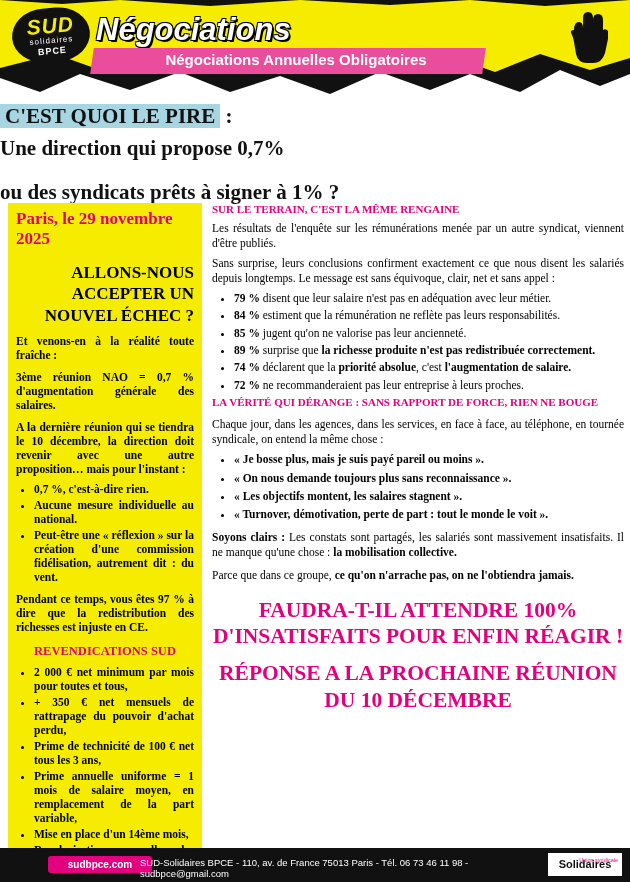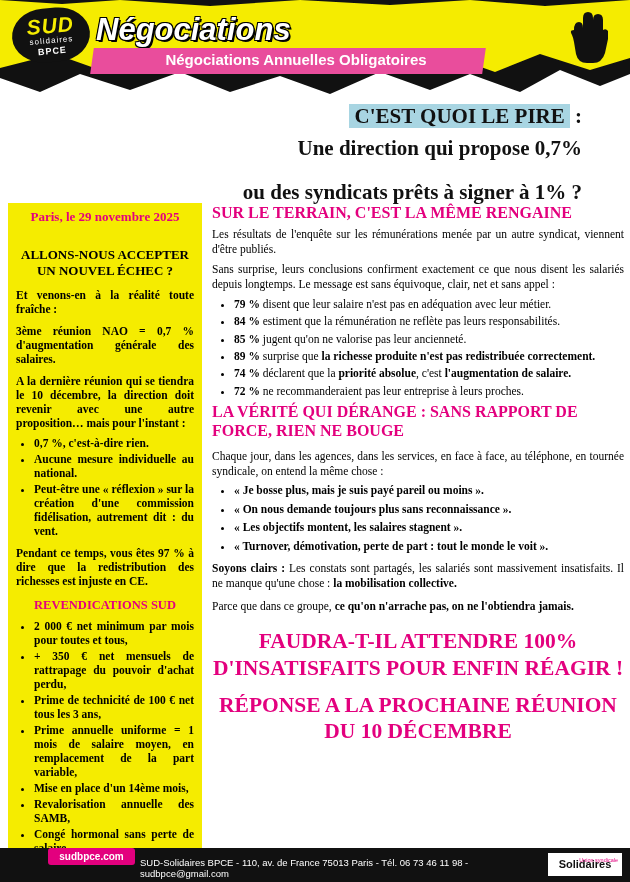--- a/index.html
+++ b/index.html
@@ -53,56 +53,56 @@
   }
   .hdr-sub{
     position:absolute;left:100px;top:51px;width:392px;
     font-family:"Liberation Sans",sans-serif;
     font-weight:bold;font-size:15px;color:#ffffff;text-align:center;
   }
   .fist{
     position:absolute;right:22px;top:4px;width:42px;height:62px;
   }
   
-  .title-block{position:absolute;left:0;top:104px;width:582px;text-align:right;}
+  .title-block{position:absolute;left:0;top:104px;width:582px;text-align:left;}
   .t-line1{font-family:"Liberation Serif",serif;font-weight:bold;font-size:21px;color:#111;}
   .t-hl{background:#a8d5e2;padding:0 5px;}
   .t-line2{font-family:"Liberation Serif",serif;font-weight:bold;font-size:21px;color:#111;margin-top:7px;}
   .t-line3{font-family:"Liberation Serif",serif;font-weight:bold;font-size:21px;color:#111;margin-top:19px;}
   
   .leftcol{
     position:absolute;left:8px;top:203px;width:194px;height:645px;
     background:#f5ec00;padding:6px 8px;box-sizing:border-box;
   }
-  .lc-date{color:#e3007e;font-family:"Liberation Serif",serif;font-weight:bold;font-size:13px;text-align:center;}
-  .lc-h1{text-align:center;font-weight:bold;font-size:13px;margin-top:22px;line-height:1.25;}
+  .lc-date{color:#e3007e;font-family:"Liberation Serif",serif;font-weight:bold;font-size:17px;}
+  .lc-h1{text-align:right;font-weight:bold;font-size:17px;margin-top:13px;line-height:1.25;}
   .lc-p{font-weight:bold;font-size:11.5px;margin-top:8px;text-align:justify;line-height:1.22;}
   .lc-ul{margin:6px 0 0 0;padding-left:18px;}
   .lc-ul li{font-weight:bold;font-size:11.5px;text-align:justify;line-height:1.22;margin-bottom:2px;}
   .lc-h2{
     text-align:center;color:#e3007e;font-weight:bold;font-size:12.5px;
     margin-top:10px;
   }
   
   .rightcol{position:absolute;left:212px;top:203px;width:412px;}
-  .r-h{color:#e3007e;font-weight:bold;font-size:16px;font-family:"Liberation Serif",serif;line-height:1.2;}
+  .r-h{color:#e3007e;font-weight:bold;font-size:11px;font-family:"Liberation Serif",serif;line-height:1.2;}
   .r-p{font-size:11.5px;margin-top:5px;text-align:justify;line-height:1.3;}
   .r-ul{margin:5px 0 0 0;padding-left:22px;}
   .r-ul li{font-size:11.5px;margin-bottom:3px;text-align:justify;line-height:1.25;}
   .r-ul.quotes li{margin-bottom:4px;font-weight:bold;}
   b{font-weight:bold;}
   .closing{
     margin-top:14px;text-align:center;color:#e3007e;
     font-family:"Liberation Serif",serif;font-weight:bold;font-size:21.5px;line-height:1.25;
   }
   .closing .c2{margin-top:10px;}
   
   .footer{position:absolute;left:0;bottom:0;width:630px;height:34px;background:#111111;}
   .f-logo{
-    position:absolute;left:48px;top:0;width:87px;height:17px;background:#e3007e;
+    position:absolute;left:48px;top:8px;width:104px;height:17px;background:#e3007e;
     border-radius:3px;
     font-family:"Liberation Sans",sans-serif;font-weight:bold;font-size:10px;color:#fff;
     text-align:center;line-height:17px;
   }
   .f-text{
     position:absolute;left:140px;top:9px;width:400px;
     font-family:"Liberation Sans",sans-serif;font-size:9.5px;color:#ffffff;
   }
   .f-sol{
     position:absolute;right:8px;top:5px;width:74px;height:23px;background:#ffffff;

